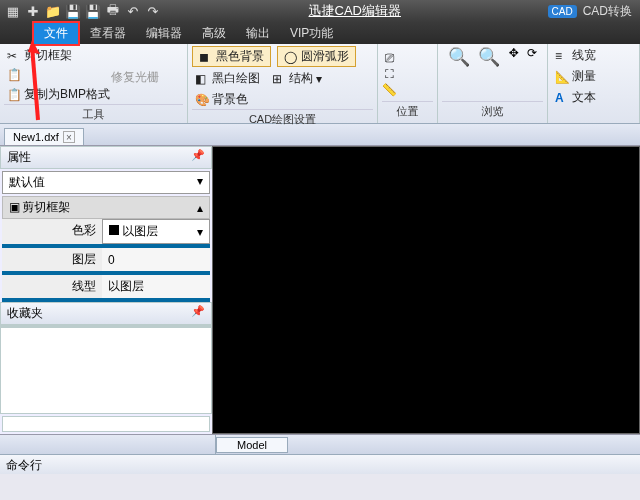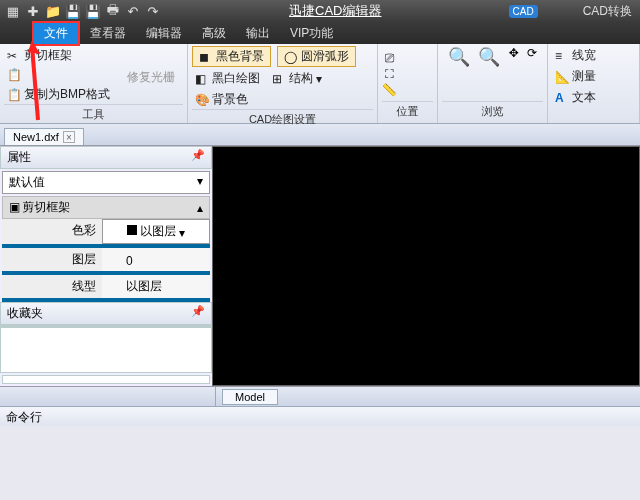--- a/index.html
+++ b/index.html
@@ -2,56 +2,56 @@
 <html><head>
 <meta charset="utf-8">
 <style>
 * { margin: 0; padding: 0; box-sizing: border-box; font-family: "Microsoft YaHei", sans-serif; }
 body { width: 640px; height: 500px; background: #e8e8f0; overflow: hidden; font-size: 12px; }
 .titlebar { height: 22px; background: linear-gradient(#5a5a5a,#3a3a3a); display: flex; align-items: center; color: #fff; }
 .titlebar .tb-icons { display: flex; gap: 2px; padding-left: 4px; }
 .tb-icon { width: 18px; height: 18px; display: flex; align-items: center; justify-content: center; color: #ddd; font-size: 13px; }
 .titlebar .title { flex: 1; text-align: center; font-size: 13px; text-decoration: underline; }
 .titlebar .right-badge { background: #2a7fd4; color: #fff; padding: 1px 4px; border-radius: 3px; margin-right: 6px; font-size: 10px; }
-.titlebar .right-label { color: #ddd; margin-right: 8px; margin-left: 39px; }
+.titlebar .right-label { color: #ddd; margin-right: 8px; }
 .menubar { height: 22px; background: linear-gradient(#3a3a3a,#2a2a2a); display: flex; align-items: center; color: #ddd; position: relative; }
 .menu-item { padding: 2px 10px; font-size: 12px; }
 .menu-item.active { background: #1a88e0; color: #fff; border: 2px solid #ff3030; position: relative; z-index: 10; margin-left: 32px; }
 .red-arrow { position: absolute; left: 28px; top: 40px; z-index: 50; pointer-events: none; }
 .ribbon { height: 80px; background: linear-gradient(#f4f6fb,#dfe4ef); border-bottom: 1px solid #9ab; display: flex; }
 .ribbon-group { border-right: 1px solid #bcc; display: flex; flex-direction: column; padding: 2px 4px; }
 .ribbon-body { flex: 1; display: flex; flex-wrap: wrap; align-content: flex-start; gap: 2px 6px; }
 .ribbon-label { text-align: center; font-size: 11px; color: #333; padding: 2px 0; border-top: 1px solid #ccd; }
 .rbtn { display: flex; align-items: center; gap: 3px; padding: 1px 3px; font-size: 12px; color: #222; white-space: nowrap; }
 .rbtn.disabled { color: #999; }
 .rbtn .ico { width: 14px; height: 14px; display: inline-block; }
 .rbtn.boxed { background: #fceec8; border: 1px solid #d4a030; padding: 1px 6px; }
 .tabstrip { height: 22px; background: linear-gradient(#e4e9f4,#cdd5e6); border-bottom: 1px solid #99a; display: flex; align-items: flex-end; padding-left: 4px; }
 .doc-tab { background: #f4f7fc; border: 1px solid #9ab; border-bottom: none; padding: 2px 8px; font-size: 11px; display: flex; align-items: center; gap: 4px; }
 .doc-tab .close { color: #666; font-size: 10px; border: 1px solid #aaa; width: 12px; height: 12px; display: flex; align-items: center; justify-content: center; }
-.main { display: flex; height: 240px; }
+.main { display: flex; height: 288px; }
 .side { width: 212px; display: flex; flex-direction: column; background: #eef; }
 .panel-hdr { background: linear-gradient(#f4f6fb,#dde3ef); border: 1px solid #bcc; padding: 2px 6px; display: flex; justify-content: space-between; font-size: 12px; }
 .hdr-icon { font-size: 11px; color: #555; }
 .dropdown { background: #fff; border: 1px solid #999; margin: 2px; padding: 2px 6px; display: flex; justify-content: space-between; }
 .section-row { background: #ddd; border: 1px solid #bbb; margin: 0 2px; padding: 2px 6px; display: flex; justify-content: space-between; align-items: center; }
 .props { margin: 0 2px; }
 .prop-row { display: flex; border-bottom: 4px solid #0369a1; background: #eee; }
 .prop-k { width: 100px; padding: 3px 6px; text-align: right; font-size: 12px; }
-.prop-v { flex: 1; padding: 3px 24px; font-size: 12px; background: #f6f6f6; display: flex; align-items: flex-end; gap: 0; }
+.prop-v { flex: 1; padding: 3px 6px; font-size: 12px; background: #f6f6f6; display: flex; align-items: center; gap: 0; }
 .swatch { width: 10px; height: 10px; background: #000; display: inline-block; }
 .prop-v.sel { background: #fff; border: 1px solid #999; justify-content: space-between; }
 .fav-cols { display: flex; background: linear-gradient(#f4f6fb,#dde3ef); border: 1px solid #bcc; }
 .fav-col { flex: 1; padding: 2px 6px; font-size: 12px; }
 .fav-body { background: #fff; border: 1px solid #bcc; height: 90px; margin: 0; }
 .blank-list { background: #fff; border: 1px solid #bcc; height: 16px; margin: 2px; }
 .canvas { flex: 1; background: #000; border: 1px solid #666; position: relative; }
 .bottom-tabs { height: 20px; background: linear-gradient(#e4e9f4,#cdd5e6); border-top: 1px solid #99a; display: flex; align-items: center; }
 .bottom-tabs .spacer { width: 216px; border-right: 1px solid #9ab; height: 100%; }
-.model-tab { background: #f4f7fc; border: 1px solid #9ab; padding: 1px 12px; margin-left: 6px; font-size: 11px; }
+.model-tab { background: #f4f7fc; border: 1px solid #9ab; padding: 1px 20px; margin-left: 0; font-size: 11px; }
 .cmd { height: 20px; background: linear-gradient(#f4f6fb,#dfe4ef); border-top: 1px solid #9ab; padding: 2px 6px; font-size: 12px; }
 </style>
 </head>
 <body>
 
 <div class="titlebar">
   <div class="tb-icons">
     <span class="tb-icon">▦</span>
     <span class="tb-icon">✚</span>
     <span class="tb-icon">📁</span>
@@ -88,21 +88,21 @@
           <span>剪切框架</span>
         </div>
       <div class="rbtn">
           <span class="ico">📋</span>
         </div>
       <div class="rbtn">
           <span class="ico">📋</span>
           <span>复制为BMP格式</span>
         </div>
     </div>
-    <div class="ribbon-body" style="position:absolute;left:124px;top:68px">
+    <div class="ribbon-body" style="position:absolute;left:108px;top:68px">
       <div class="rbtn disabled">
           <span>修复光栅</span>
         </div>
     </div>
     <div class="ribbon-label">工具</div>
   </div>
   <div class="ribbon-group" style="width:190px">
     <div class="ribbon-body">
       <div style="display:flex;gap:6px;width:100%">
         <div class="rbtn boxed">

